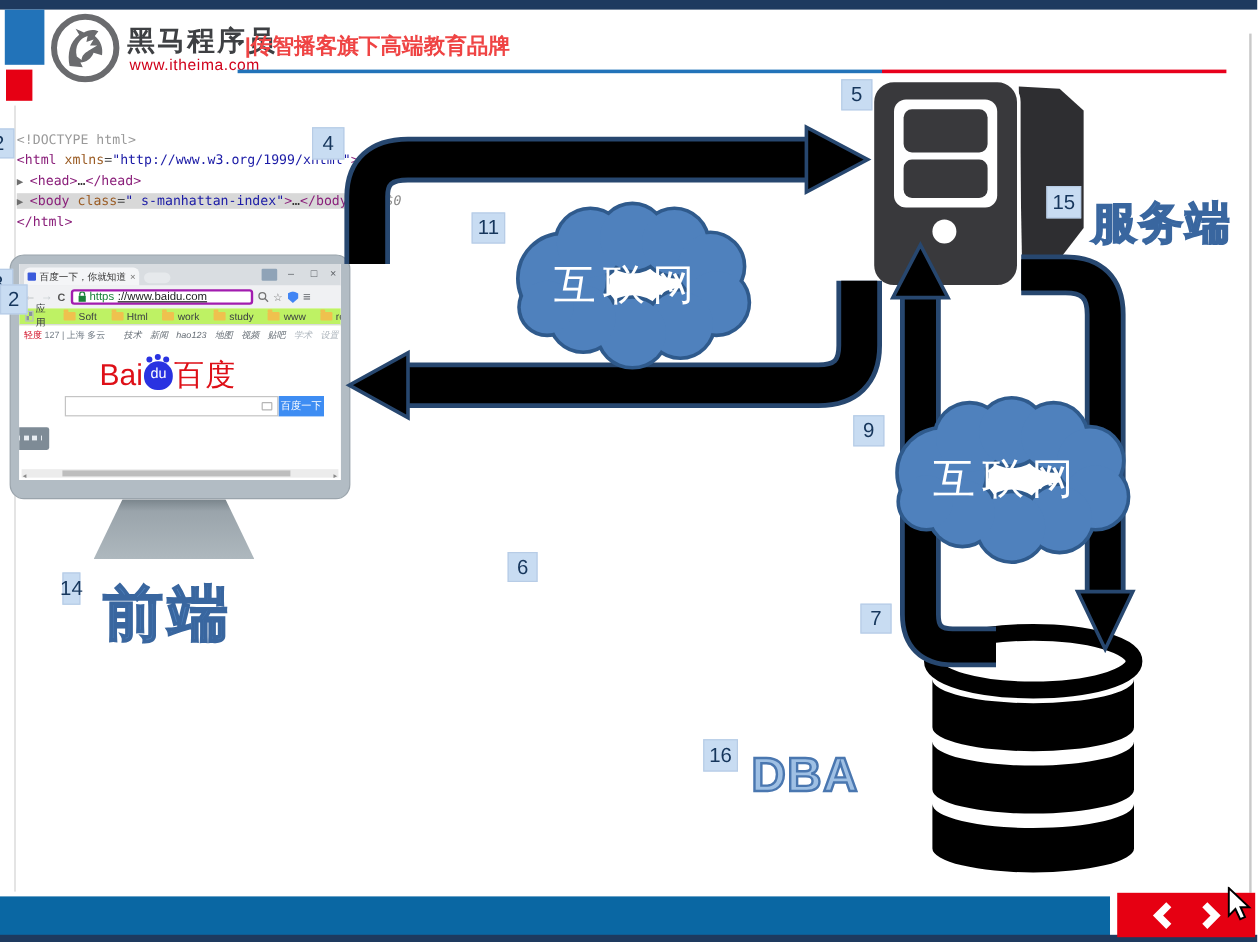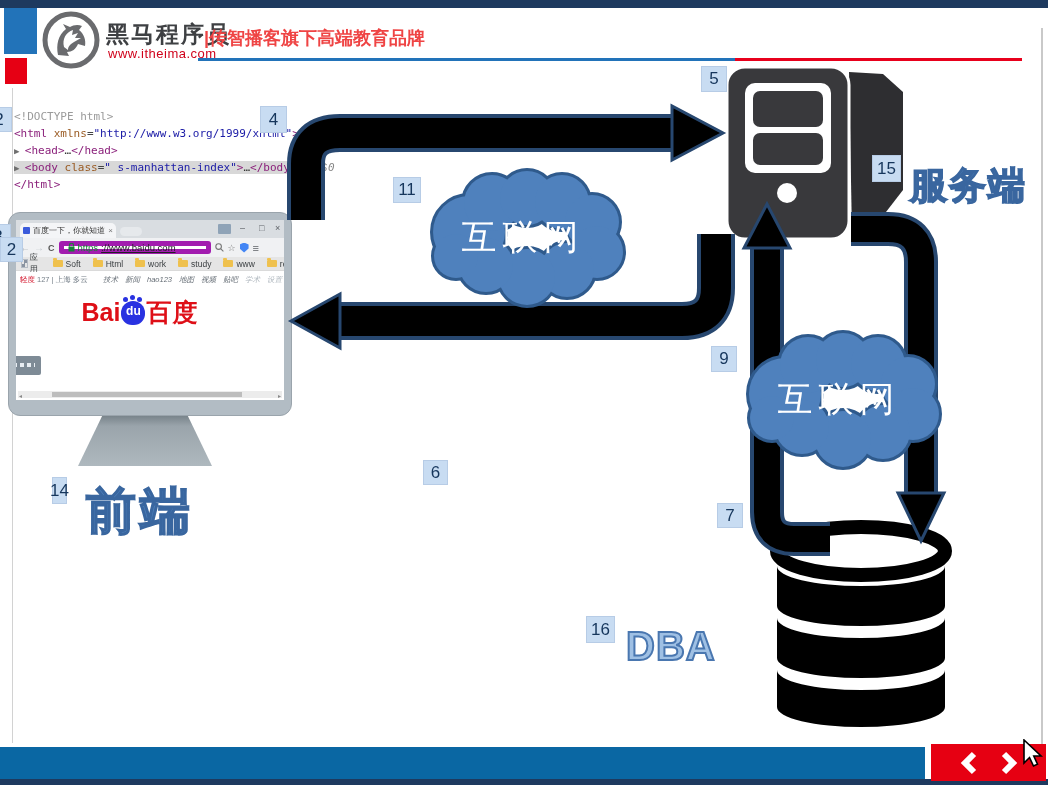--- a/index.html
+++ b/index.html
@@ -53,42 +53,42 @@
   #tab-favicon { width:7px; height:7px; background:#3B5BDB; border-radius:1px; flex:0 0 auto; }
   #tab-title { font-size:8px; color:#333; white-space:nowrap; overflow:hidden; flex:1; }
   #tab-close { font-size:8px; color:#777; flex:0 0 auto; }
   #tab-ghost { position:absolute; left:104px; top:7px; width:22px; height:9px; background:#E6E9EC; border-radius:5px; }
   .winbtn { position:absolute; top:3px; font-size:9px; color:#5F6368; }
   #win-ext { left:202px; top:4px; width:13px; height:10px; background:#8FA3B7; border-radius:1px; position:absolute; }
   #addrbar { left:0; top:18px; width:268px; height:19px; background:#F0F1F3; position:absolute;
     display:flex; align-items:center; padding:0 4px; gap:4px; }
   .nav-glyph { font-size:10px; color:#9AA0A6; }
   #reload { font-size:9px; color:#555; font-weight:bold; }
-  #url-pill { height:13px; background:#fff; border:5px solid #a21caf; border-radius:3px;
+  #url-pill { height:13px; background:#fff; border:2px solid #a21caf; border-radius:3px;
     display:flex; align-items:center; gap:3px; padding:0 4px; width:152px; }
   #url-https { font-size:9.5px; color:#188038; }
   #url-rest { font-size:9.5px; color:#202124;text-decoration:underline; }
   .addr-ic { font-size:9px; color:#757575; }
   #shield-ic { width:9px; height:10px; background:#4285F4; clip-path:polygon(50% 0,100% 20%,100% 60%,50% 100%,0 60%,0 20%); }
   #menu-ic { font-size:11px; color:#5F6368; font-weight:bold; }
-  #bookmarks { left:0; top:37px; width:268px; height:14px; background:#e5e5e5; position:absolute;
+  #bookmarks { left:0; top:37px; width:268px; height:14px; background:#bef264; position:absolute;
     border-bottom:1px solid #DADADA; display:flex; align-items:center; gap:12px; padding:0 6px; }
   .bm { display:flex; align-items:center; gap:3px; font-size:8.5px; color:#3C4043; }
   .bm-folder { width:10px; height:7px; background:#EFC14E; border-radius:1px; position:relative; }
   .bm-folder:before { content:""; position:absolute; left:0; top:-2px; width:4px; height:2px; background:#EFC14E; border-radius:1px 1px 0 0; }
   .bm-grid { width:7px; height:7px;
     background:conic-gradient(#8A93A0 0 25%,transparent 0 50%,#8A93A0 0 75%,transparent 0);
     outline:1px solid #B6BCC4; }
   #page { left:0; top:52px; width:268px; height:128px; background:#fff; position:absolute; }
   #baidu-navrow { position:absolute; left:4px; top:3px; width:262px; display:flex; font-size:7.5px; color:#77808A; }
   #aqi { color:#D0021B; margin-right:2px; }
   #baidu-links { margin-left:auto; display:flex; gap:7px; }
   .bd-link { color:#666E76;font-style:italic; }
   .bd-link.dim { color:#AEB6BD; }
-  #baidu-logo { position:absolute; left:0; top:24px; width:248px; text-align:center; font-weight:bold; font-size:25px; }
+  #baidu-logo { position:absolute; left:0; top:24px; width:248px; text-align:center; font-weight:normal; font-size:25px; }
   #logo-bai { color:#DE0F17; }
   #logo-paw { display:inline-block; width:24px; height:24px; background:#2932E1; border-radius:50% 50% 46% 46%;
     position:relative; vertical-align:-4px; margin:0 1px; }
   #logo-paw:before { content:""; position:absolute; left:2px; top:-4px; width:5px; height:5px; border-radius:50%;
     background:#2932E1; box-shadow:7px -2px 0 #2932E1, 14px 0 0 #2932E1; }
   #logo-du { position:absolute; left:0; top:3px; width:24px; text-align:center; font-size:12px; color:#fff; }
   #logo-cn { color:#DE0F17; letter-spacing:1px; }
   #search-row { position:absolute; left:38px; top:58px; height:17px; display:flex; }
   #search-input { width:178px; height:17px; background:#fff; border:1px solid #C4C4C4; position:relative; }
   #cam-icon { position:absolute; right:4px; top:4px; width:9px; height:7px; border:1px solid #B5B5B5; border-radius:1px; }
@@ -240,20 +240,26 @@
             <span class="bd-link">地图</span>
             <span class="bd-link">视频</span>
             <span class="bd-link">贴吧</span>
             <span class="bd-link dim">学术</span>
             <span class="bd-link dim">设置</span>
           </span>
       </div>
       <div id="baidu-logo">
         <span id="logo-bai">Bai</span><span id="logo-paw"><span id="logo-du">du</span></span><span id="logo-cn">百度</span>
       </div>
+      <div id="search-row">
+        <div id="search-input">
+          <span id="cam-icon"></span>
+        </div>
+        <button id="search-btn">百度一下</button>
+      </div>
       <div id="hot-tag"></div>
       <div id="hscroll">
         <span class="scroll-arrow" style="left:1px;">◂</span>
         <div id="hscroll-thumb"></div>
         <span class="scroll-arrow" style="right:1px;">▸</span>
       </div>
     </div>
   </div>
 
   <svg class="abs" id="diagram-svg" width="1048" height="785" viewBox="0 0 1048 785">

